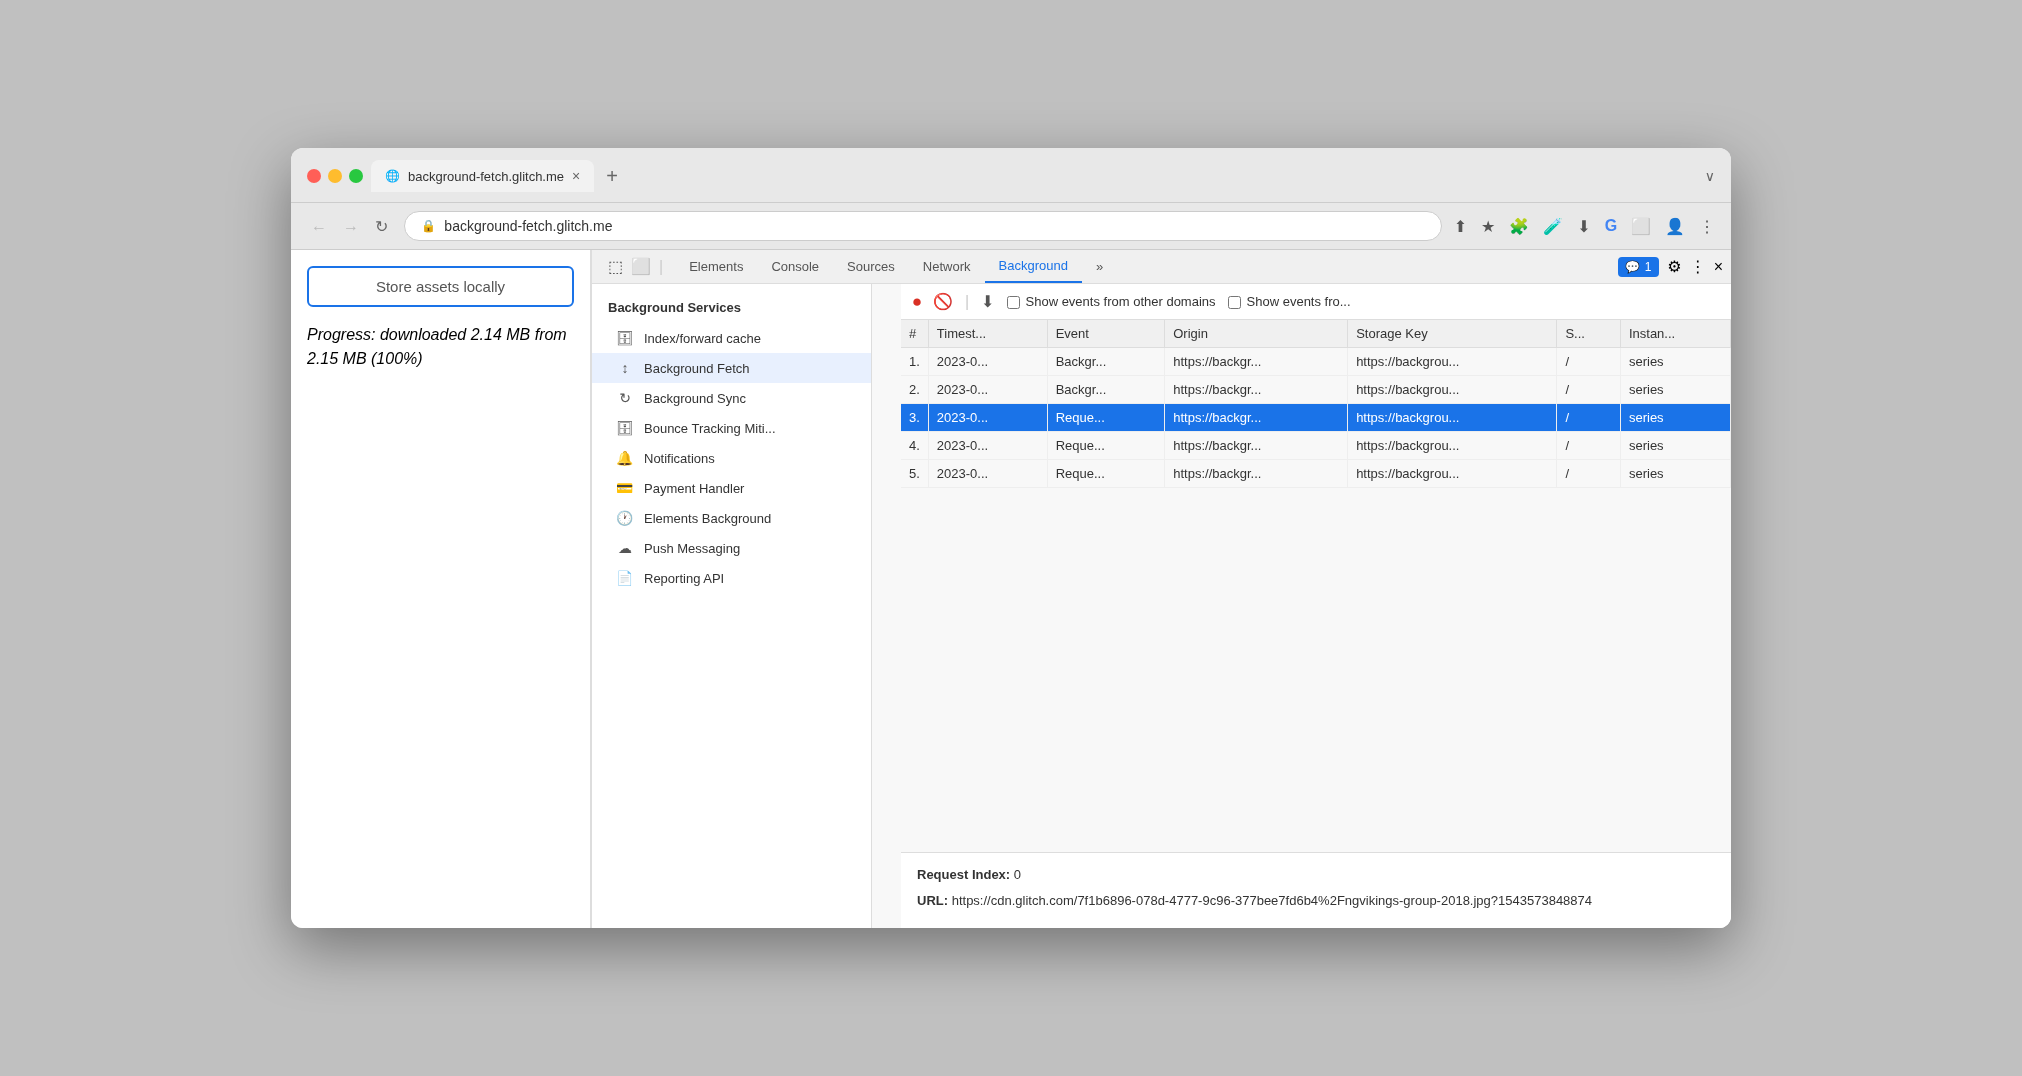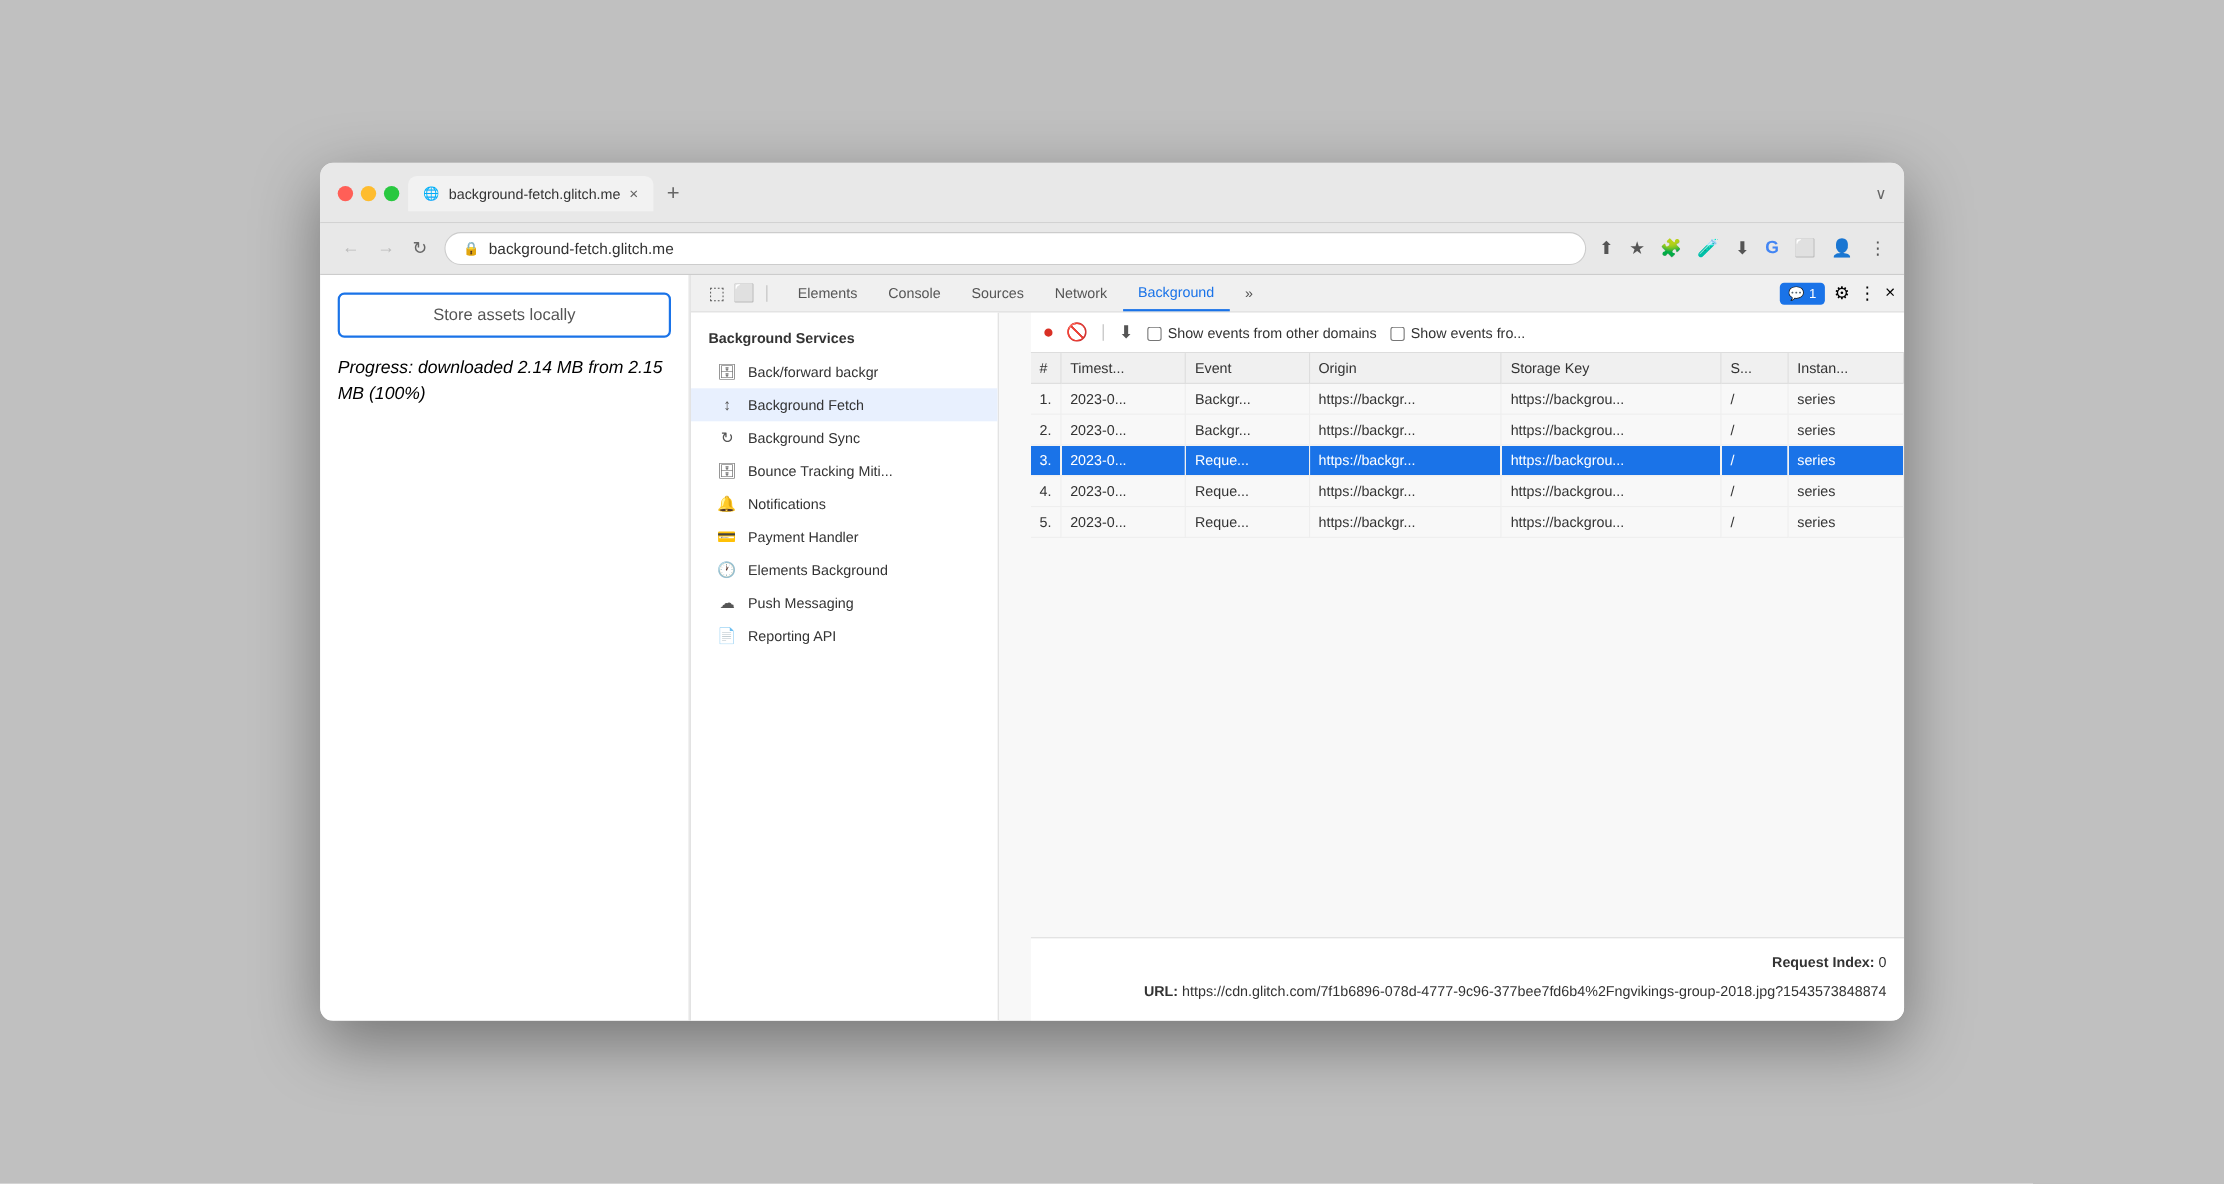--- a/index.html
+++ b/index.html
@@ -146,21 +146,21 @@
 
     
     .main-content {
       display: flex;
       flex: 1;
       overflow: hidden;
     }
 
     
     .page-area {
-      width: 336px;
+      width: 300px;
       background: white;
       padding: 0;
       display: flex;
       flex-direction: column;
       border-right: 1px solid #ddd;
     }
 
     .store-btn-wrapper {
       padding: 16px;
     }
@@ -352,21 +352,20 @@
 
     .row-num { color: #666; width: 24px; }
     .data-table tr.selected .row-num { color: white; }
 
     .details-panel {
       background: white;
       border-top: 1px solid #ddd;
       padding: 12px 16px;
       font-size: 13px;
       color: #333;
-      text-align: right;
     }
 
     .details-panel .detail-line {
       margin-bottom: 6px;
       line-height: 1.5;
     }
 
     .detail-label { font-weight: 600; }
 
     .table-wrapper {
@@ -461,21 +460,21 @@
         </div>
       </div>
 
       <div class="devtools-body">
 
         <div class="devtools-sidebar">
           <div class="sidebar-section-title">Background Services</div>
 
           <div class="sidebar-item">
             <span class="sidebar-item-icon">🗄</span>
-            <span>Back/forward backgr</span>
+            <span>Index/forward cache</span>
           </div>
           <div class="sidebar-item active">
             <span class="sidebar-item-icon">↕</span>
             <span>Background Fetch</span>
           </div>
           <div class="sidebar-item">
             <span class="sidebar-item-icon">↻</span>
             <span>Background Sync</span>
           </div>
           <div class="sidebar-item">

